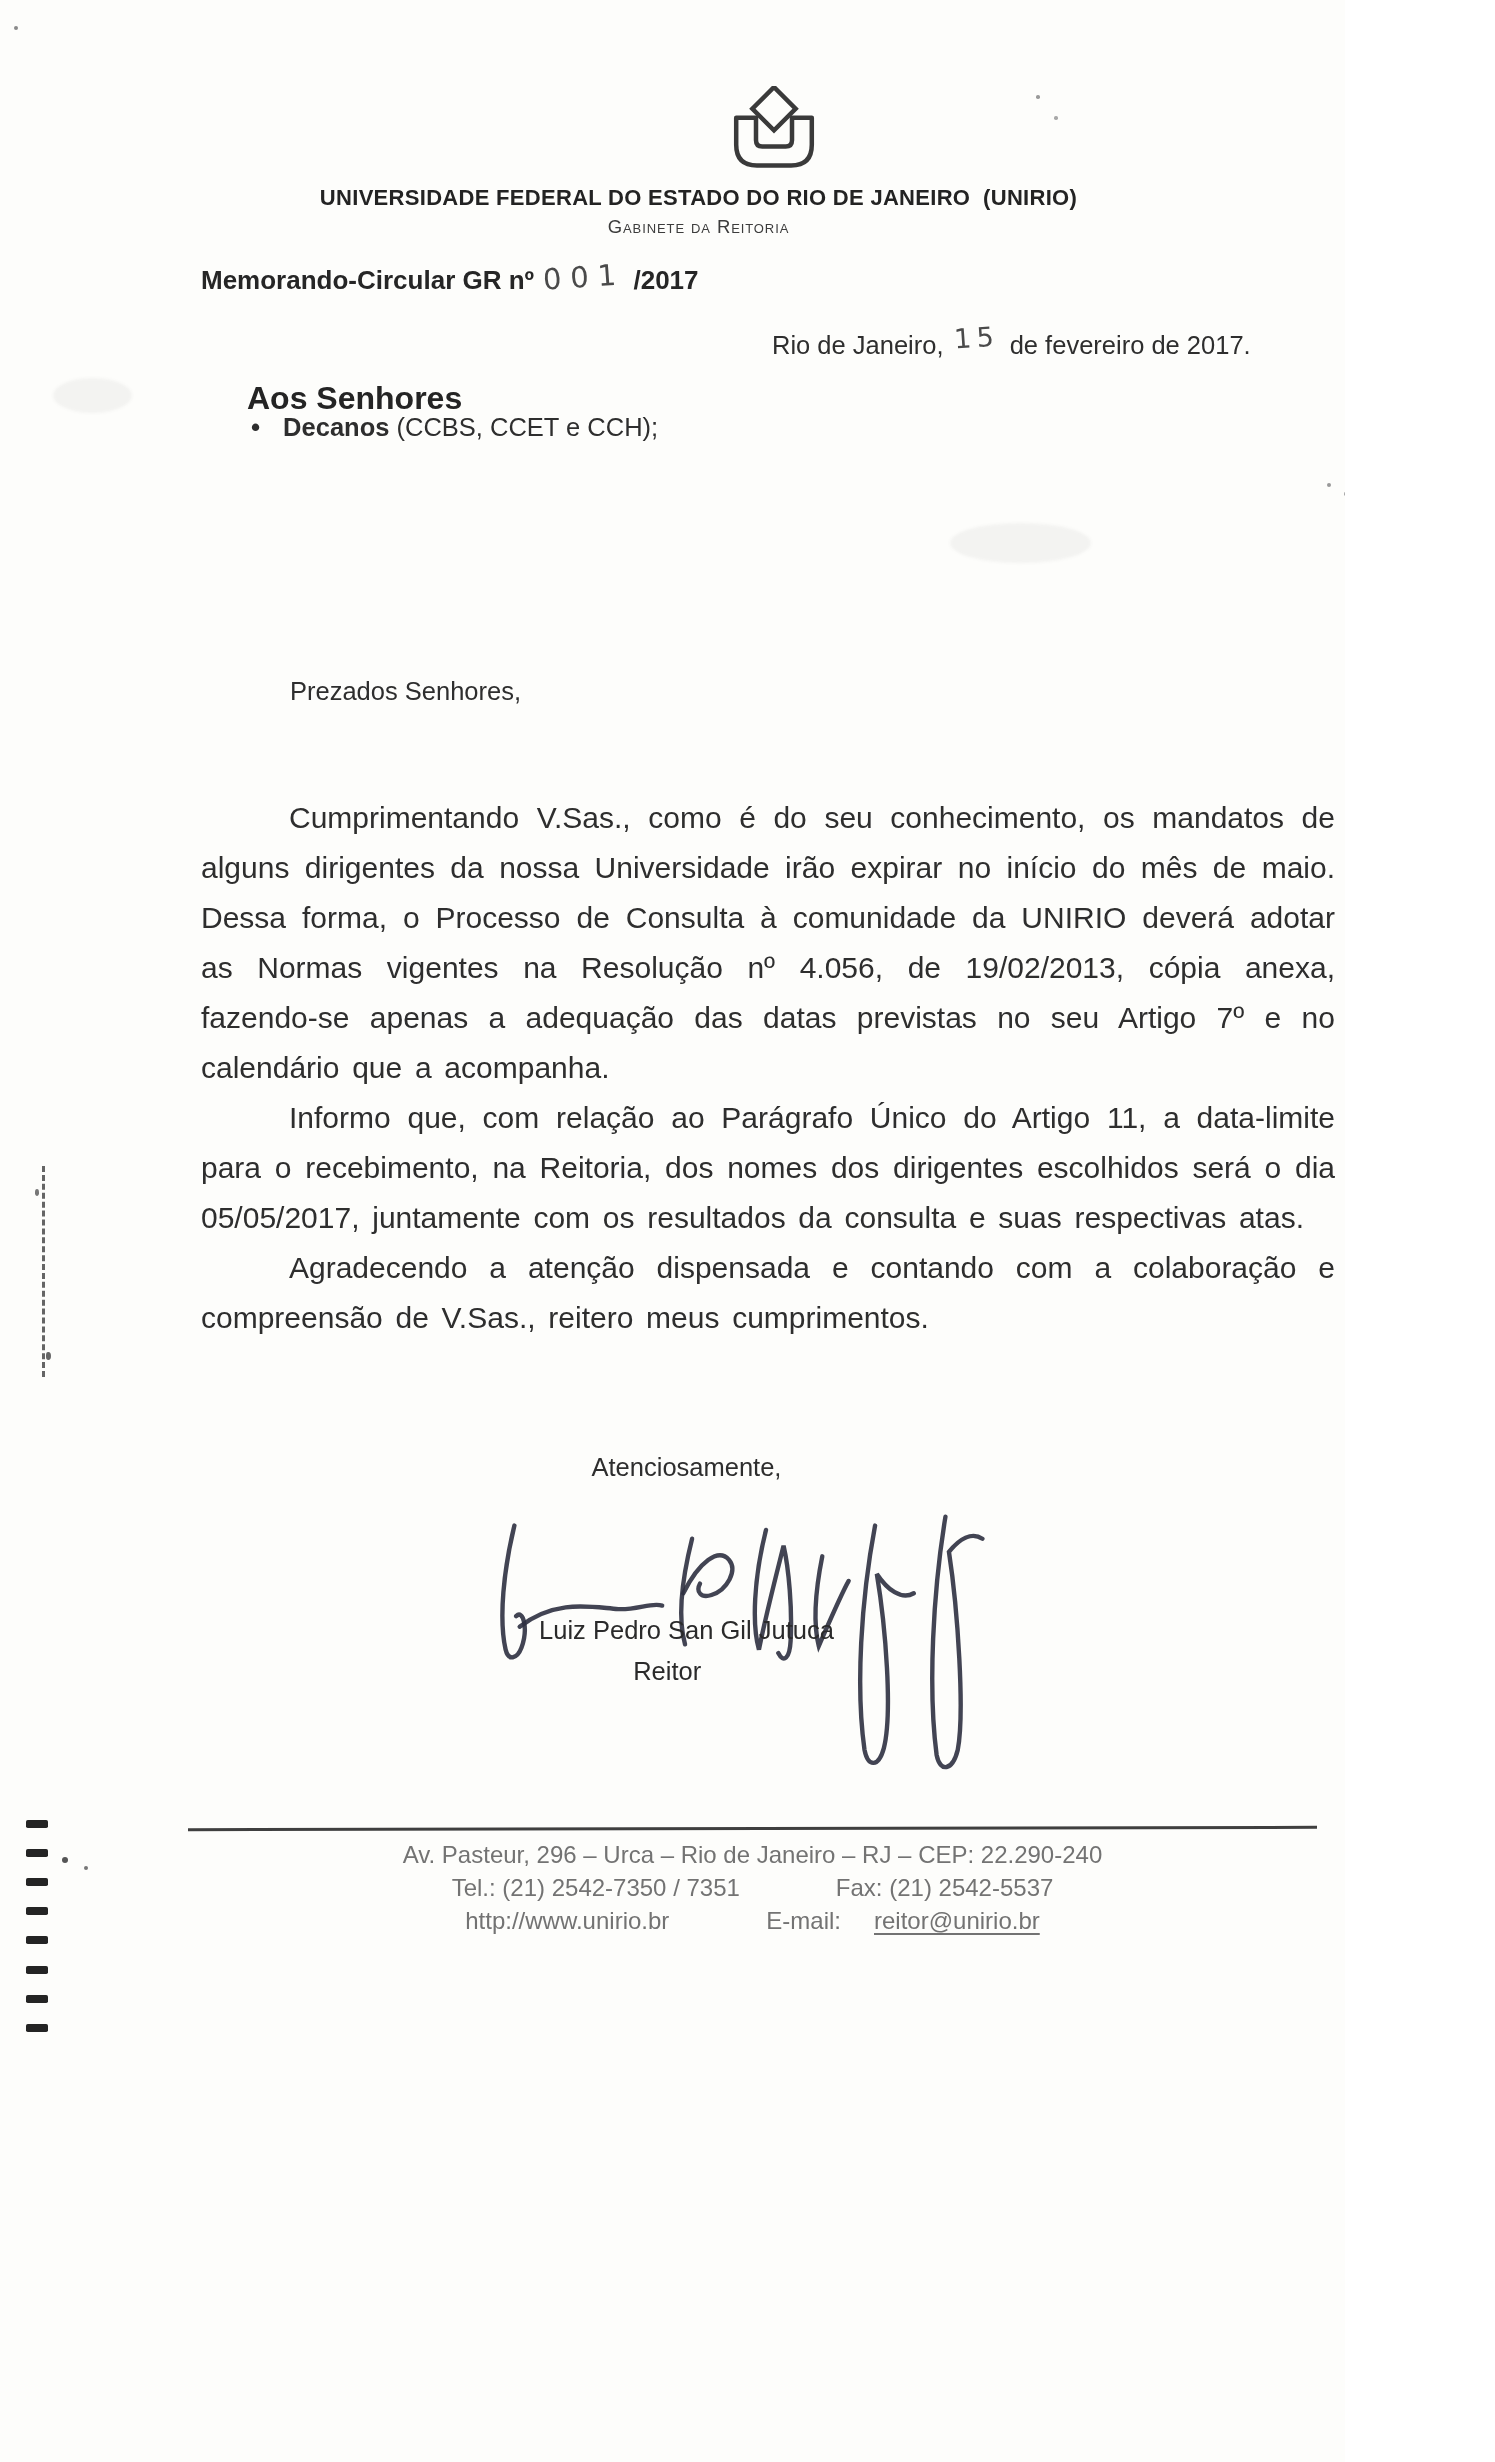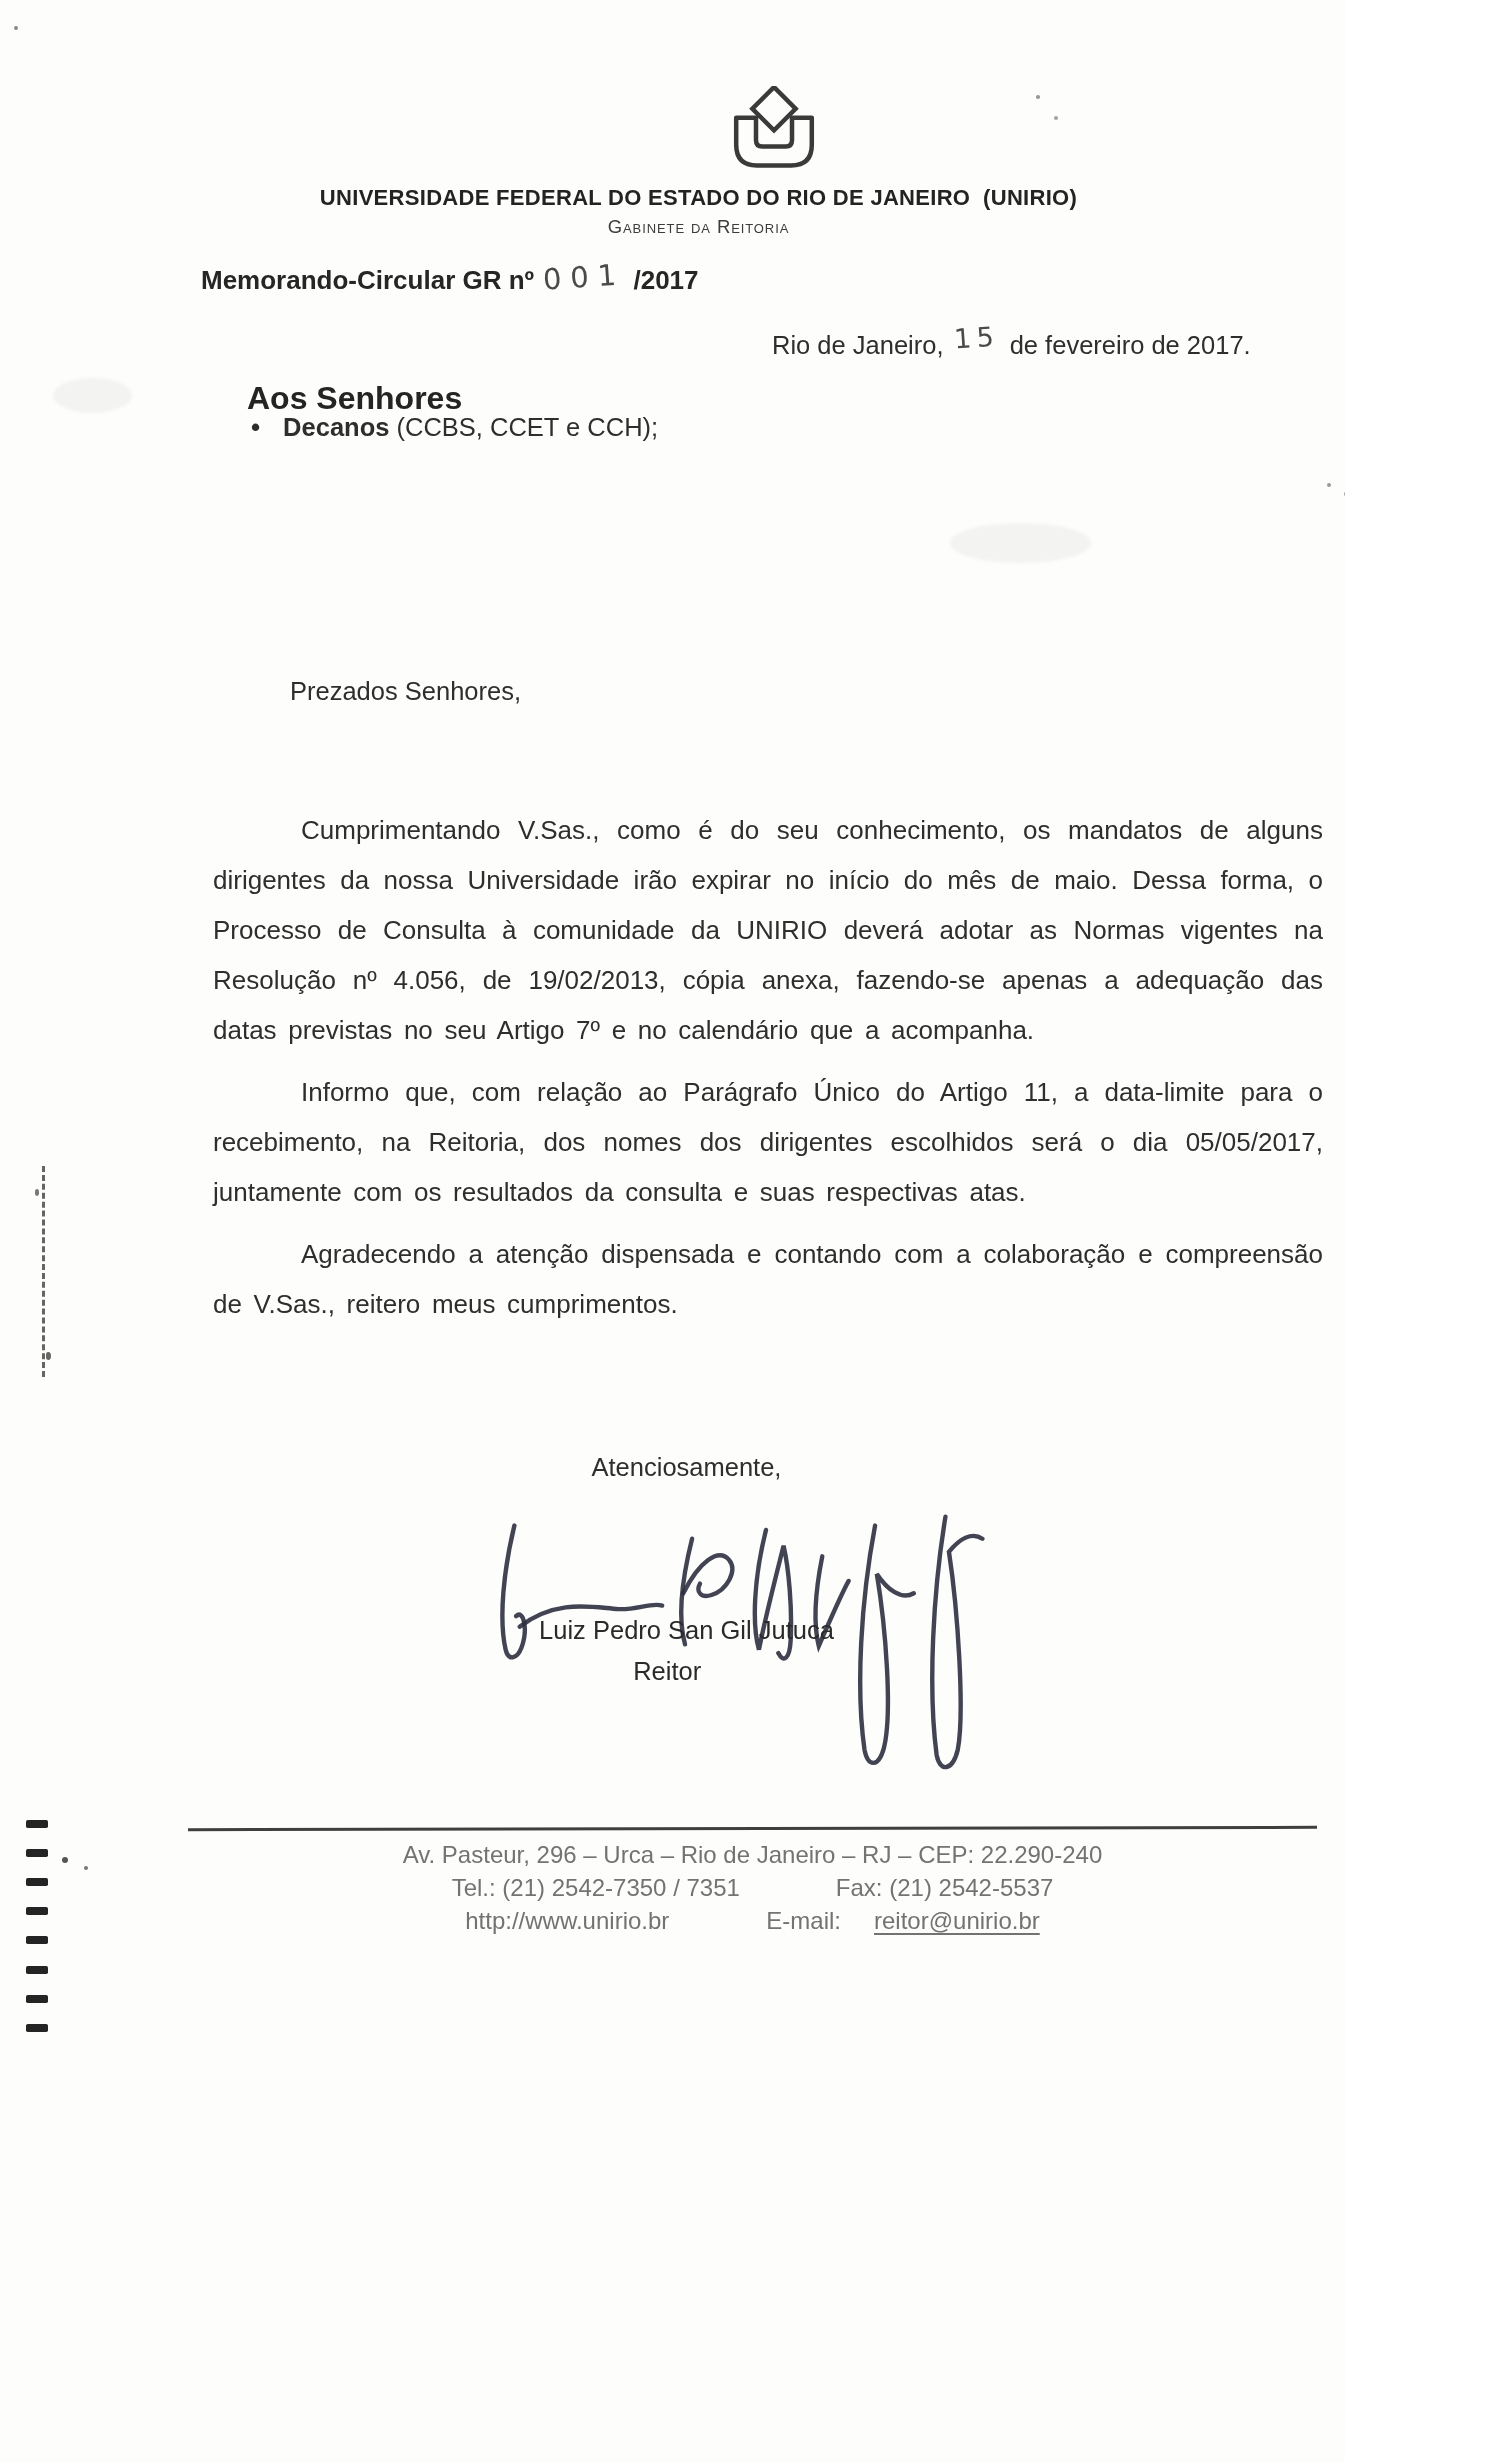--- a/index.html
+++ b/index.html
@@ -55,24 +55,24 @@
     left:201px; top:547px; width:1134px;
     font-size:25.5px; line-height:36px; color:#2c2c2c;
     text-align:justify;
   }
   .ref .ref-label { margin-right:8.8px; }
 
   .greeting { left:290px; top:677px; font-size:25.5px; }
 
   .body-text { left:201px; top:793px; width:1134px; }
   .body-text p {
-    margin:12px;
+    margin:0;
     text-indent:88px;
     text-align:justify;
-    font-size:26px;
+    font-size:30px;
     line-height:50px;
     word-spacing:4.4px;
     color:#2e2e2e;
   }
 
   .closing {
     left:0; right:0; top:1453px;
     text-align:center; transform:translateX(14px);
     font-size:25.5px;
   }

